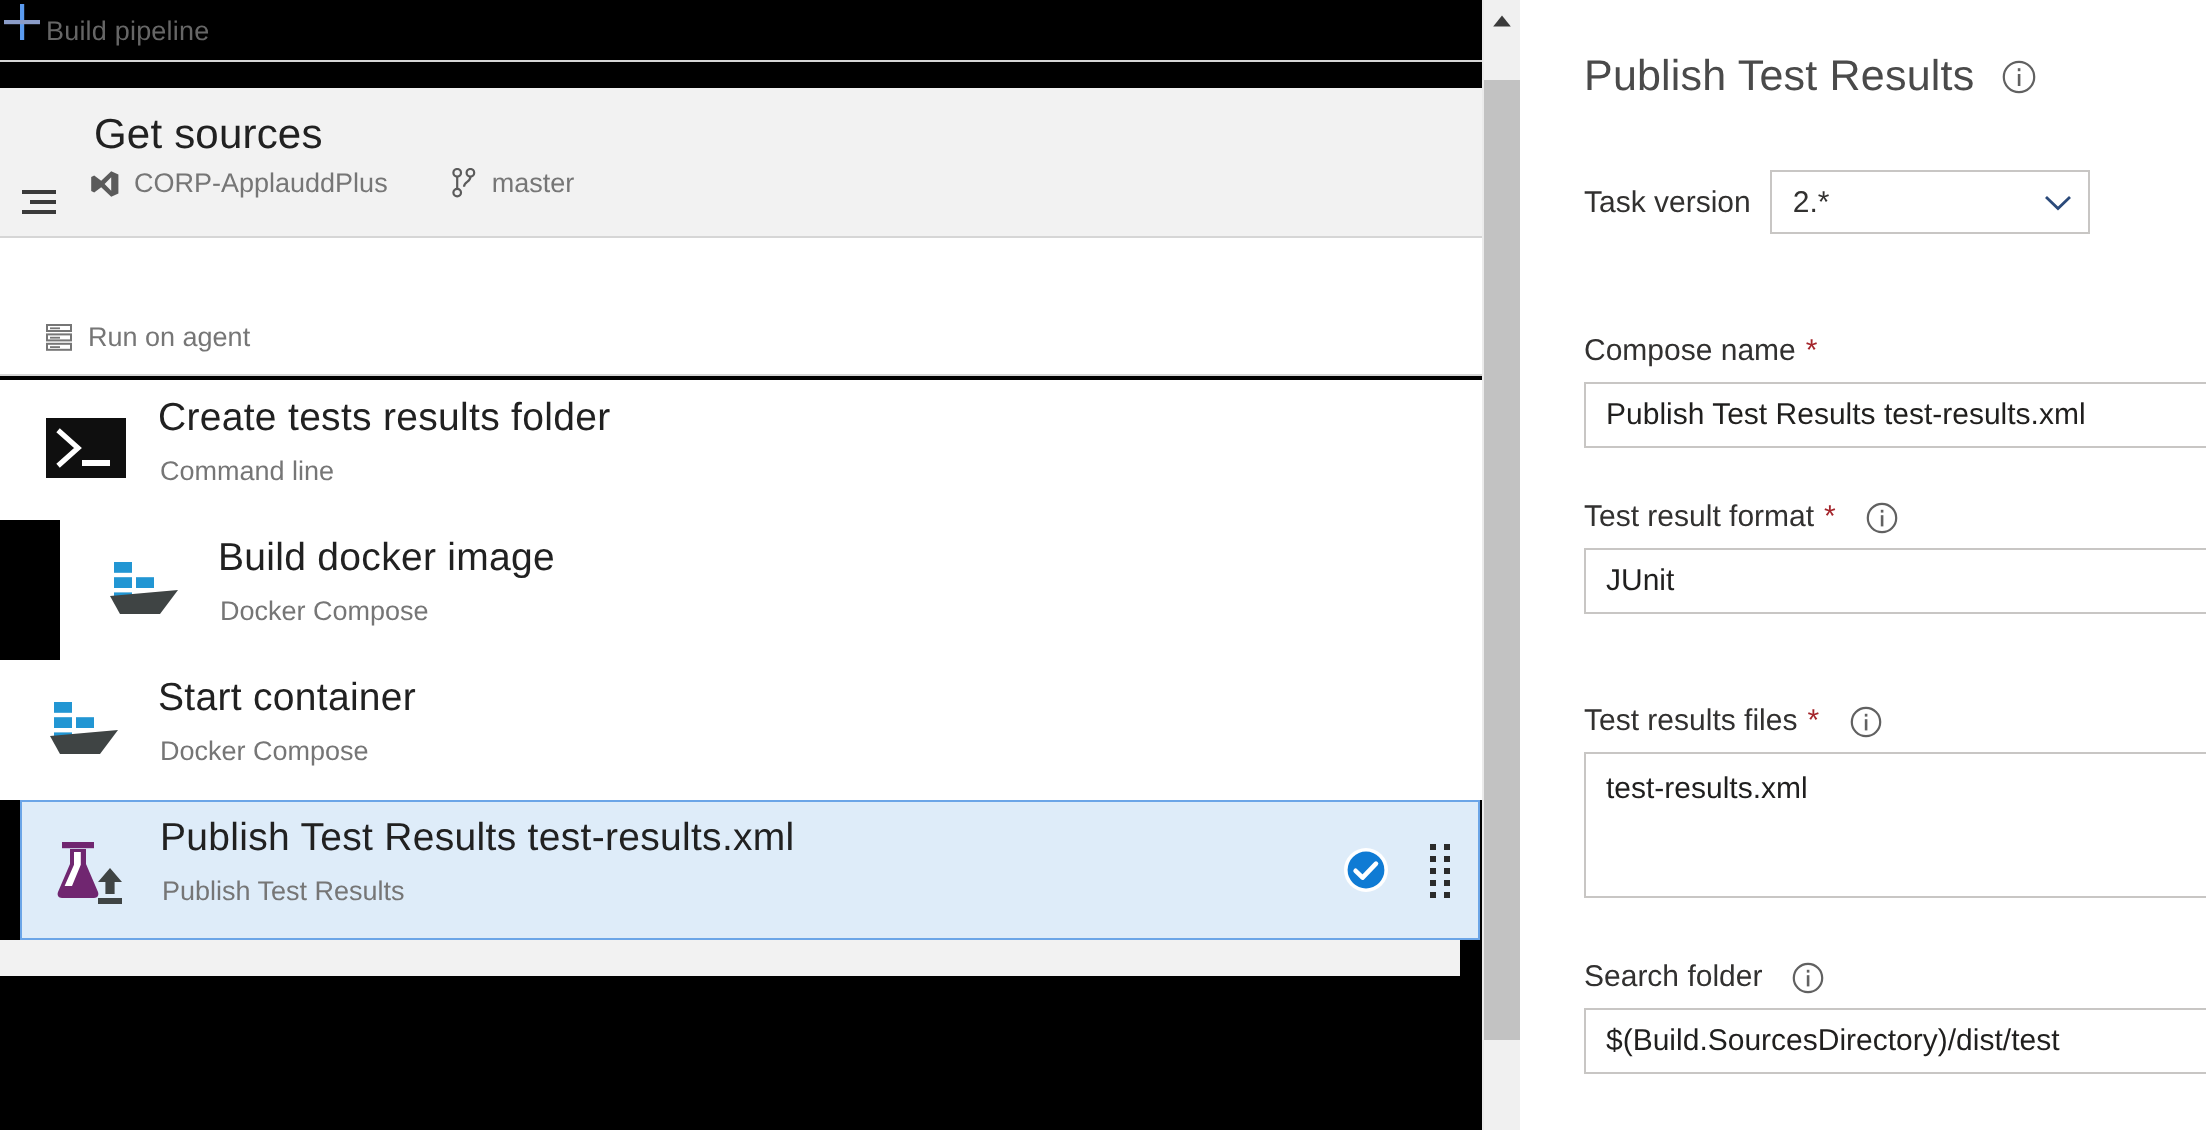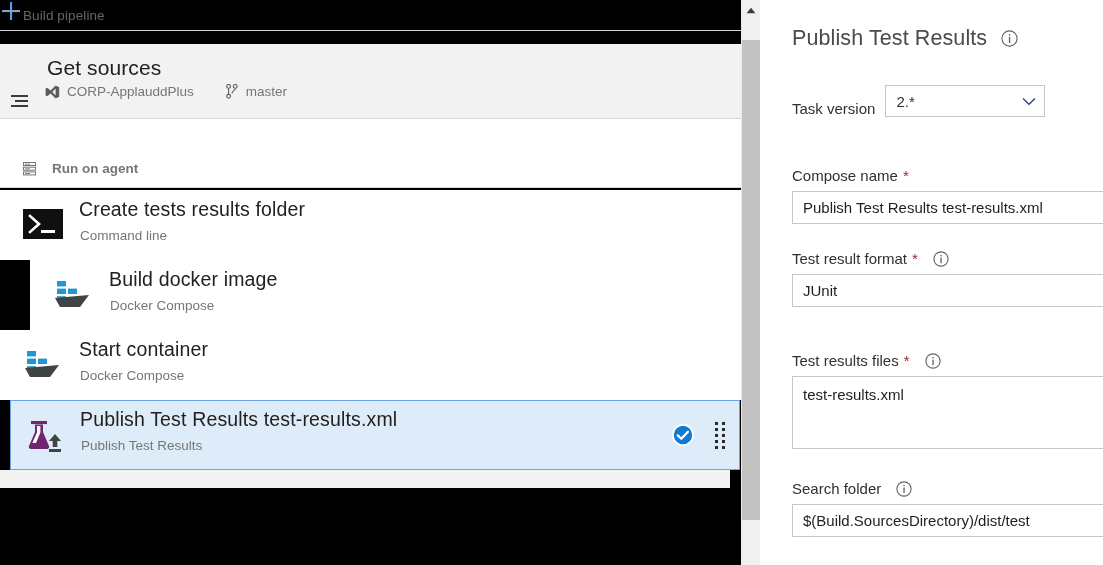--- a/index.html
+++ b/index.html
@@ -83,21 +83,21 @@
   }
   #phase .ph-title {
     position: absolute; left: 23px; top: 14px;
     font-size: 21px; color: #212121; letter-spacing: .1px;
   }
   #phase .ph-sub {
     position: absolute; left: 23px; top: 42px;
     display: flex; align-items: center;
     font-size: 13.5px; color: #767676;
   }
-  #phase .ph-sub .ph-sub-label { margin-left: 16px; font-weight: bold; }
+  #phase .ph-sub .ph-sub-label { margin-left: 8px; }
 
   
   .task-row {
     position: absolute;
     left: 0; width: 741px; height: 70px;
     background: #ffffff;
     cursor: pointer;
     text-decoration: underline;
   }
   .task-row .t-icon {
@@ -169,21 +169,21 @@
   }
   #details .panel-title {
     position: absolute; left: 32px; top: 26px;
     display: flex; align-items: center;
     font-size: 21.5px; color: #4a4a4a; letter-spacing: .1px;
   }
   #details .panel-title .info { margin-left: 14px; }
 
   .version-row {
     position: absolute; left: 32px; top: 85px;
-    display: flex; align-items: flex-end;
+    display: flex; align-items: center;
   }
   .version-row .vlabel {
     font-size: 15px; color: #323130;
   }
   .version-select {
     margin-left: 10px;
     width: 160px; height: 32px;
     border: 1px solid #c8c6c4;
     background: #ffffff;
     display: flex; align-items: center;

